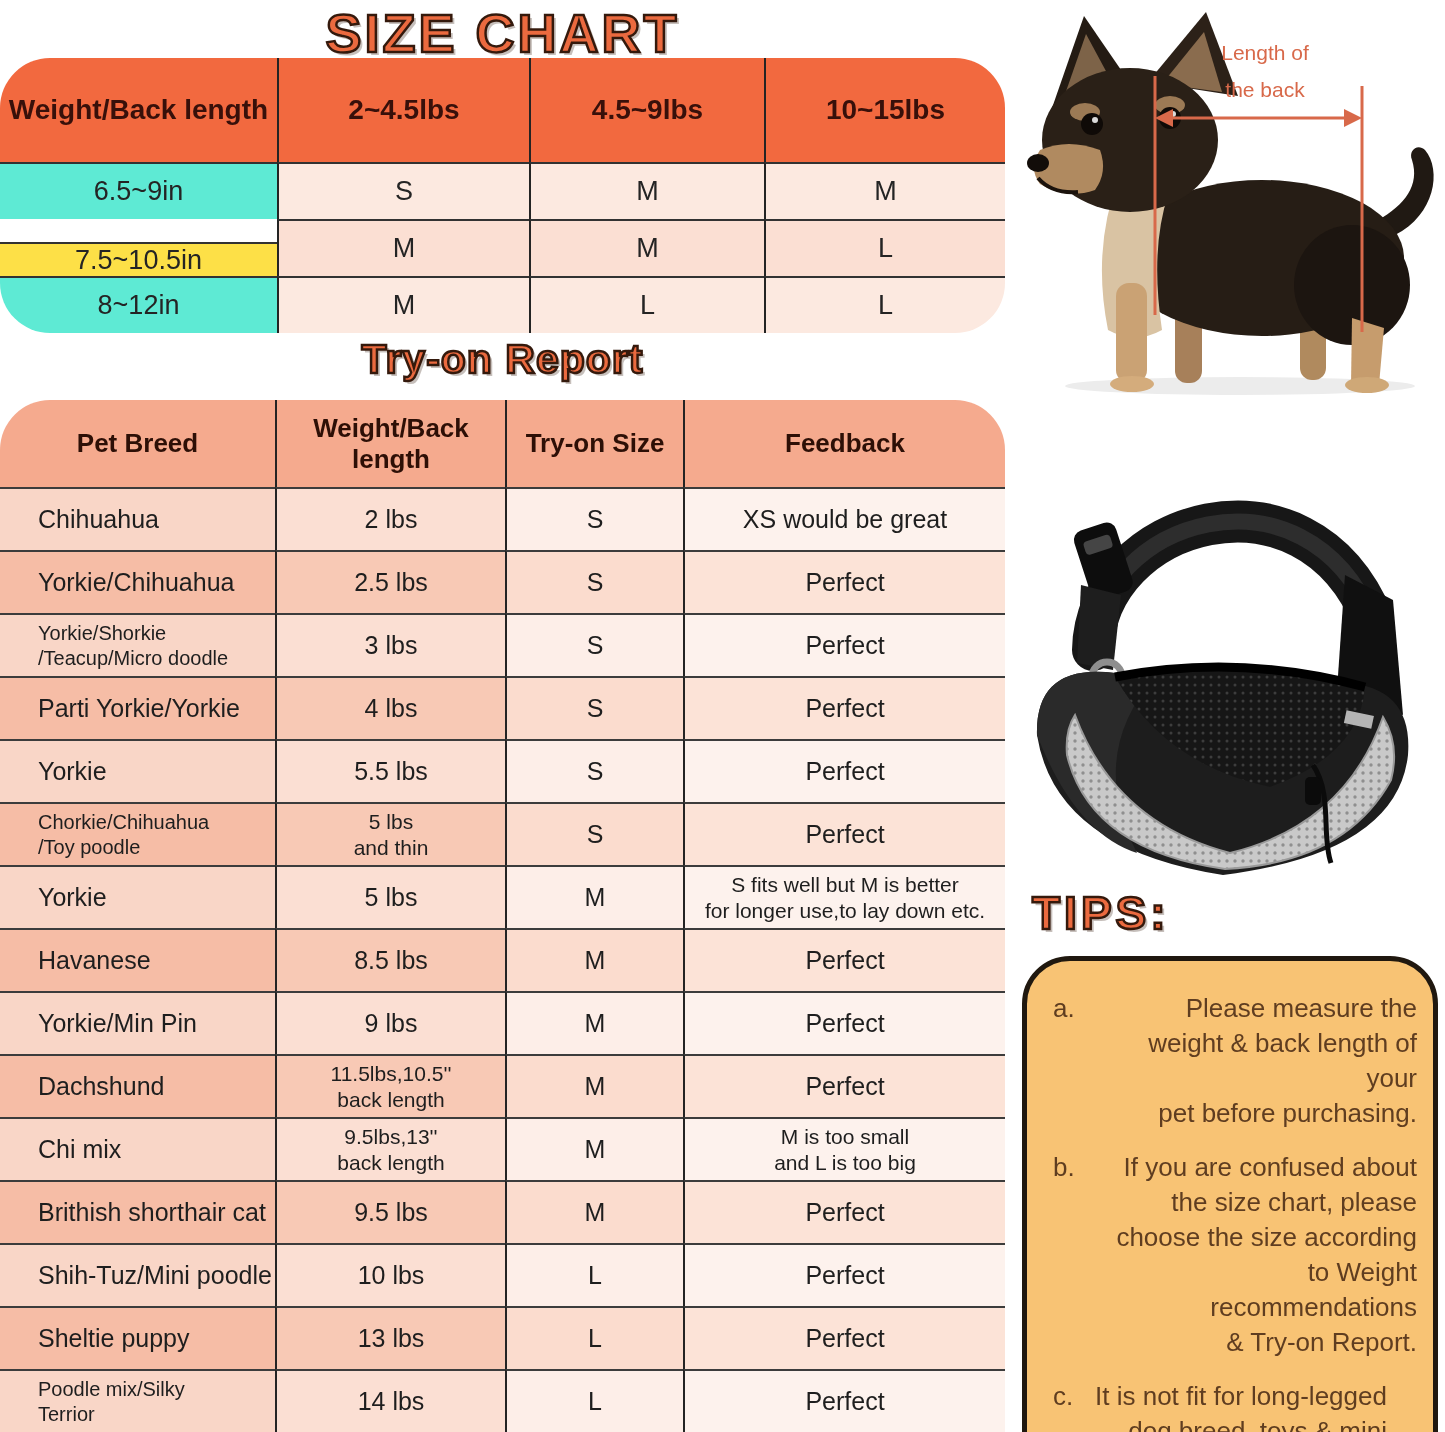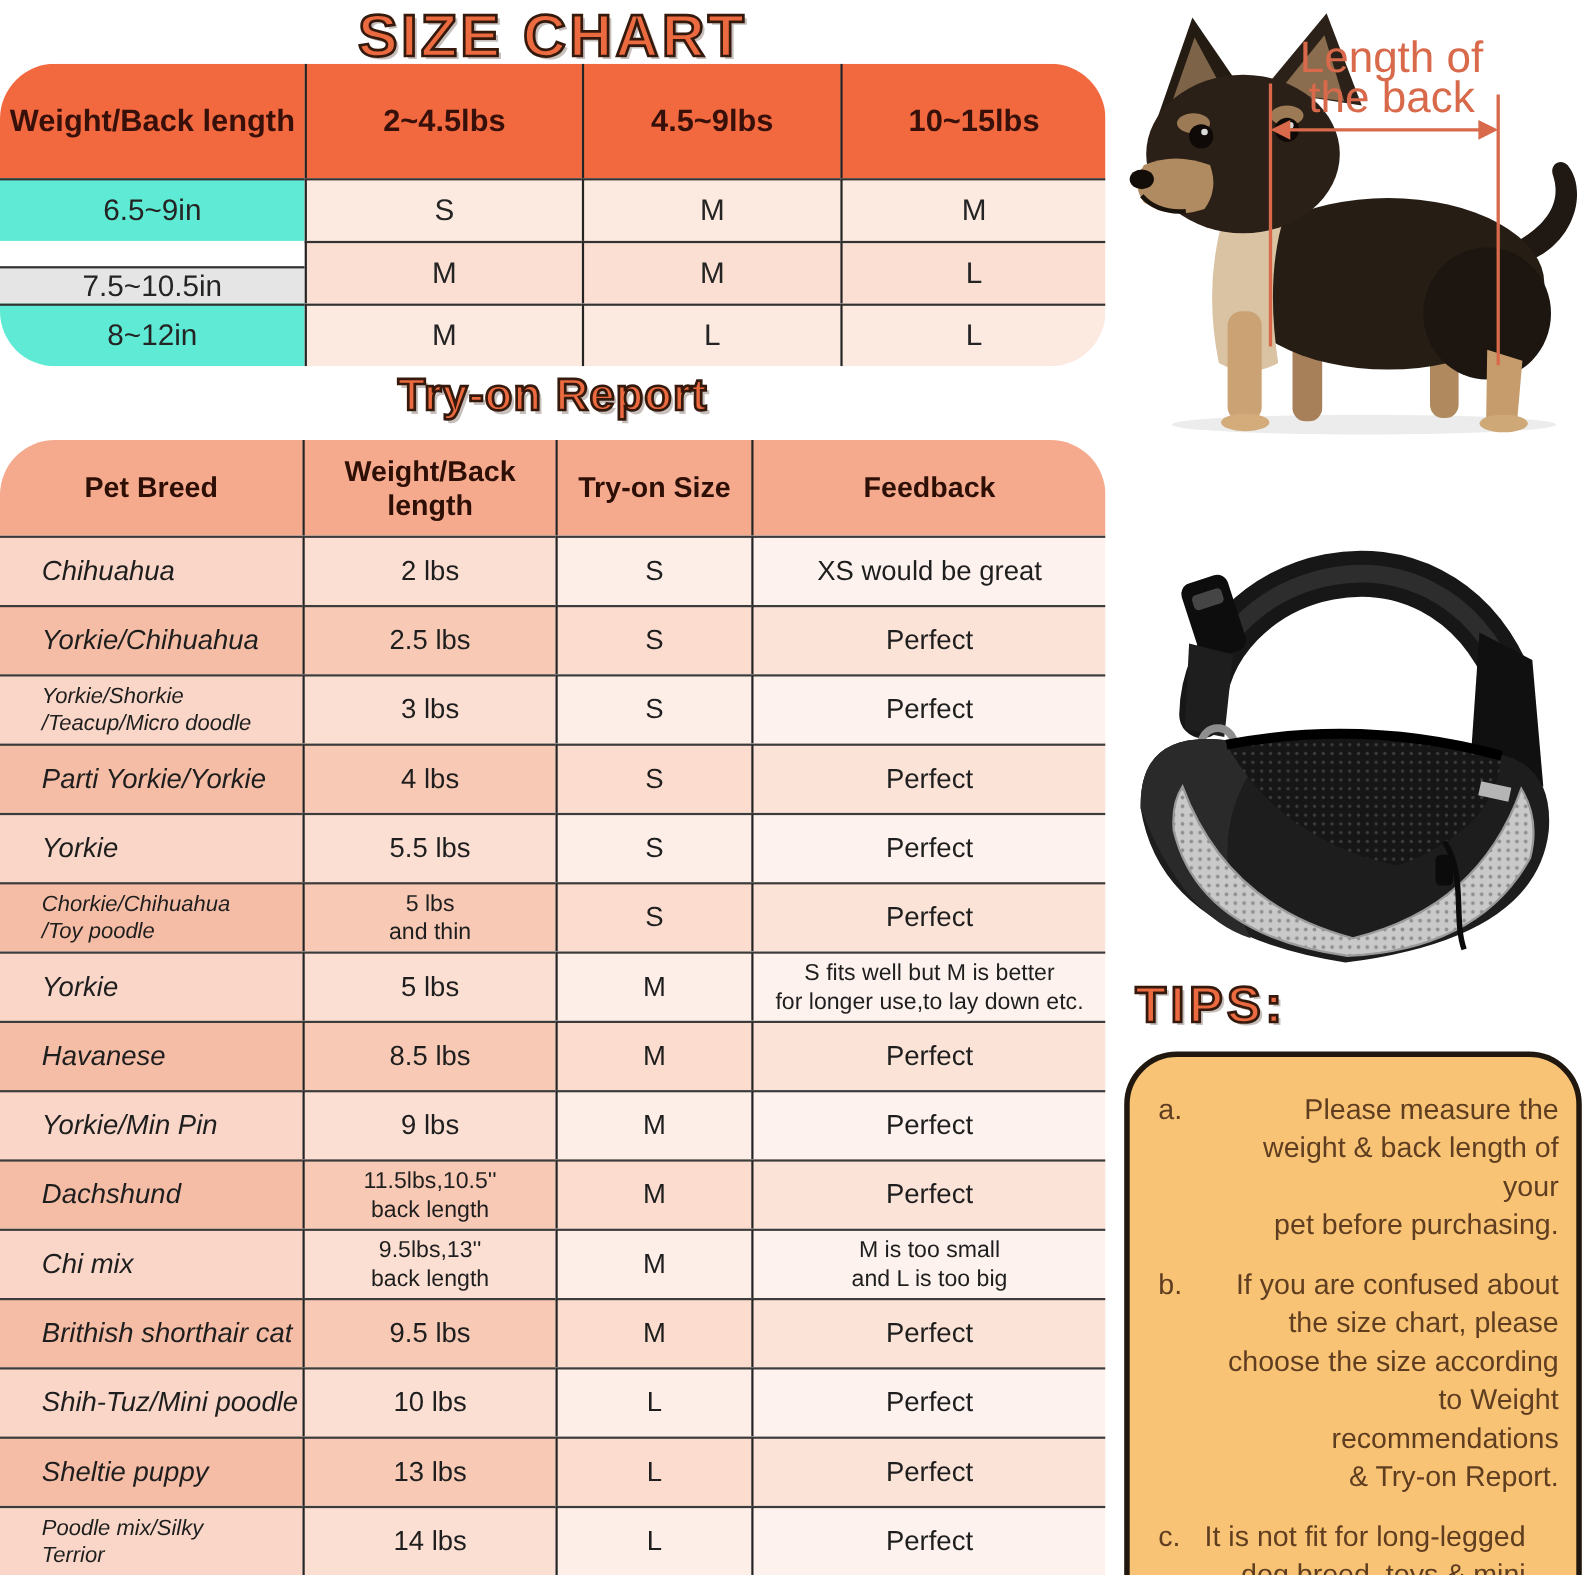--- a/index.html
+++ b/index.html
@@ -26,50 +26,50 @@
   
   #size-table {
     left:0; top:58px; width:1005px;
     grid-template-columns:277px 252px 235px 241px;
     grid-template-rows:104px 57px 57px 57px;
     border-radius:50px;
   }
   #size-table .th { background:#f2693f; font-weight:bold; font-size:28px; color:#38100a; }
   #size-table .td { font-size:27px; color:#242424; border-top:2px solid #323232; }
   #size-table .td.col0.odd  { background:#5eead4; }
-  #size-table .td.col0.even { background:#e5e5e5;margin-top:23px; }
+  #size-table .td.col0.even { background:#fde047;margin-top:23px; }
   #size-table .odd:not(.col0)  { background:#fce9e0; }
   #size-table .even:not(.col0) { background:#fbdfd3; }
 
   
   #tryon-table {
     left:0; top:400px; width:1005px;
     grid-template-columns:275px 230px 178px 322px;
     grid-template-rows:87px repeat(15, 63px);
     border-radius:50px 50px 0 0;
   }
   #tryon-table .th { background:#f5aa8e; font-weight:bold; font-size:26px; color:#2d0f06; }
   #tryon-table .td { font-size:25px; color:#1e1e1e; border-top:2px solid #3c3c3c; }
-  #tryon-table .td.col0 { justify-content:flex-start; text-align:left; padding-left:38px; box-sizing:border-box;font-style:italic; }
+  #tryon-table .td.col0 { justify-content:flex-start; text-align:left; padding-left:38px; box-sizing:border-box; }
   #tryon-table .odd.col0  { background:#f9d6c7; }
   #tryon-table .odd.col1  { background:#fbdfd3; }
   #tryon-table .odd.col2  { background:#fdeee8; }
   #tryon-table .odd.col3  { background:#fdf2ed; }
   #tryon-table .even.col0 { background:#f6bda6; }
   #tryon-table .even.col1 { background:#f8c9b5; }
   #tryon-table .even.col2 { background:#fbdcce; }
   #tryon-table .even.col3 { background:#fce3d7; }
   #tryon-table .multi { font-size:21px; line-height:1.22; }
   #tryon-table .multi.col0 { font-size:20px; }
 
   
   #dog-figure { position:absolute; left:1000px; top:0; }
   #back-label {
     position:absolute; left:1158px; top:34px; width:214px;
-    text-align:center; font-size:40px; line-height:37px;
+    text-align:center; font-size:21px; line-height:37px;
     color:#d8694a; white-space:pre-line;
   }
 
   
   #bag-figure { position:absolute; left:1015px; top:425px; }
 
   
   #tips-box {
     position:absolute; left:1022px; top:956px; width:416px; box-sizing:border-box;
     background:#f8c374; border:5px solid #20180f; border-radius:48px;

